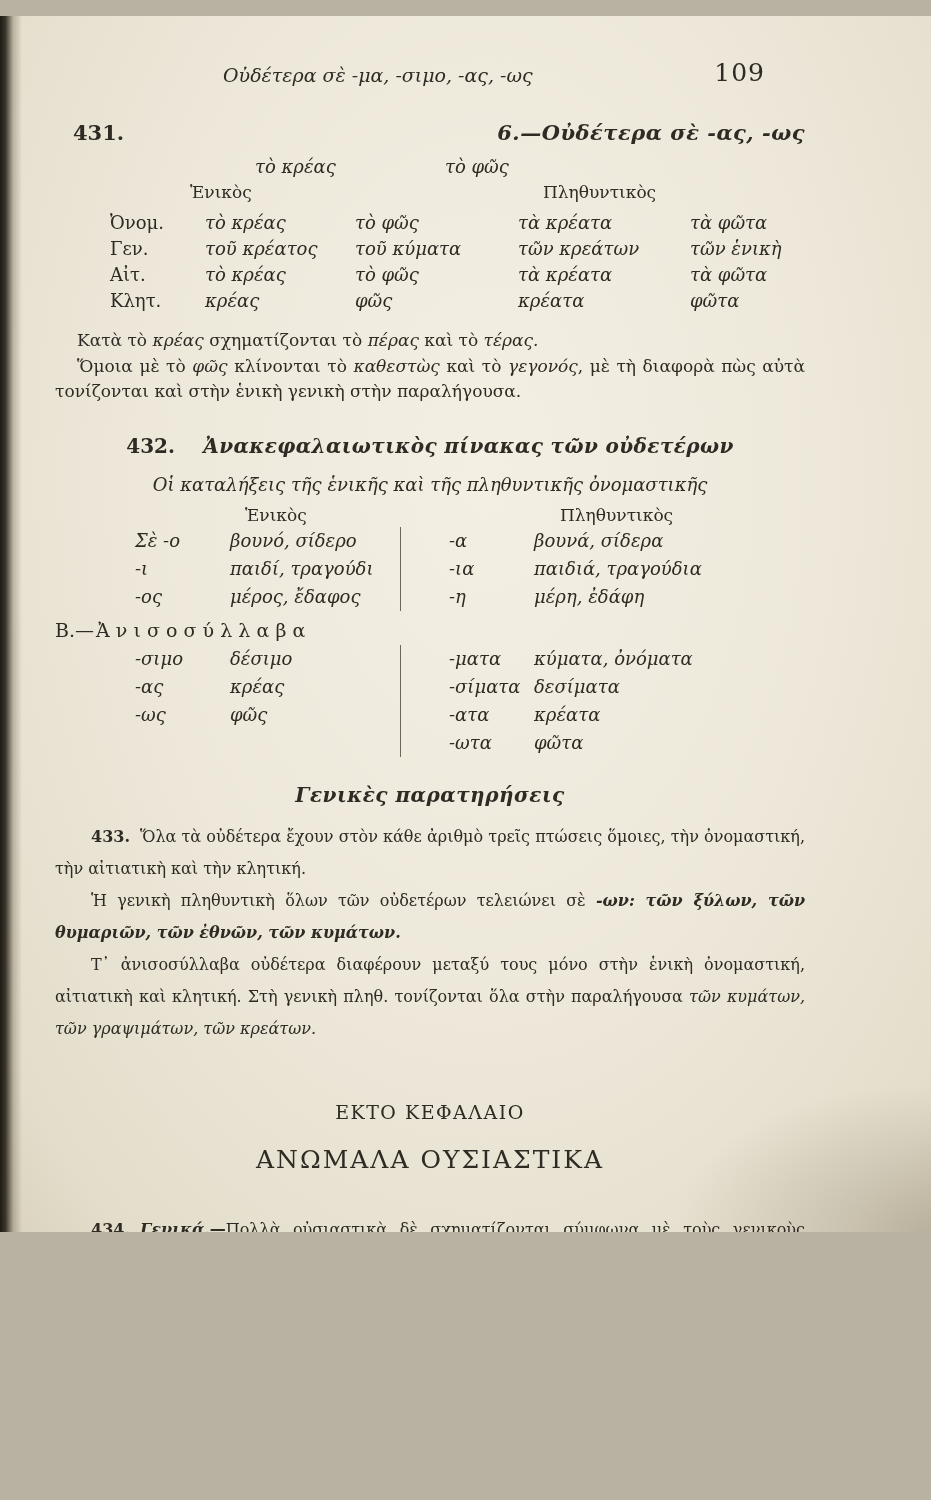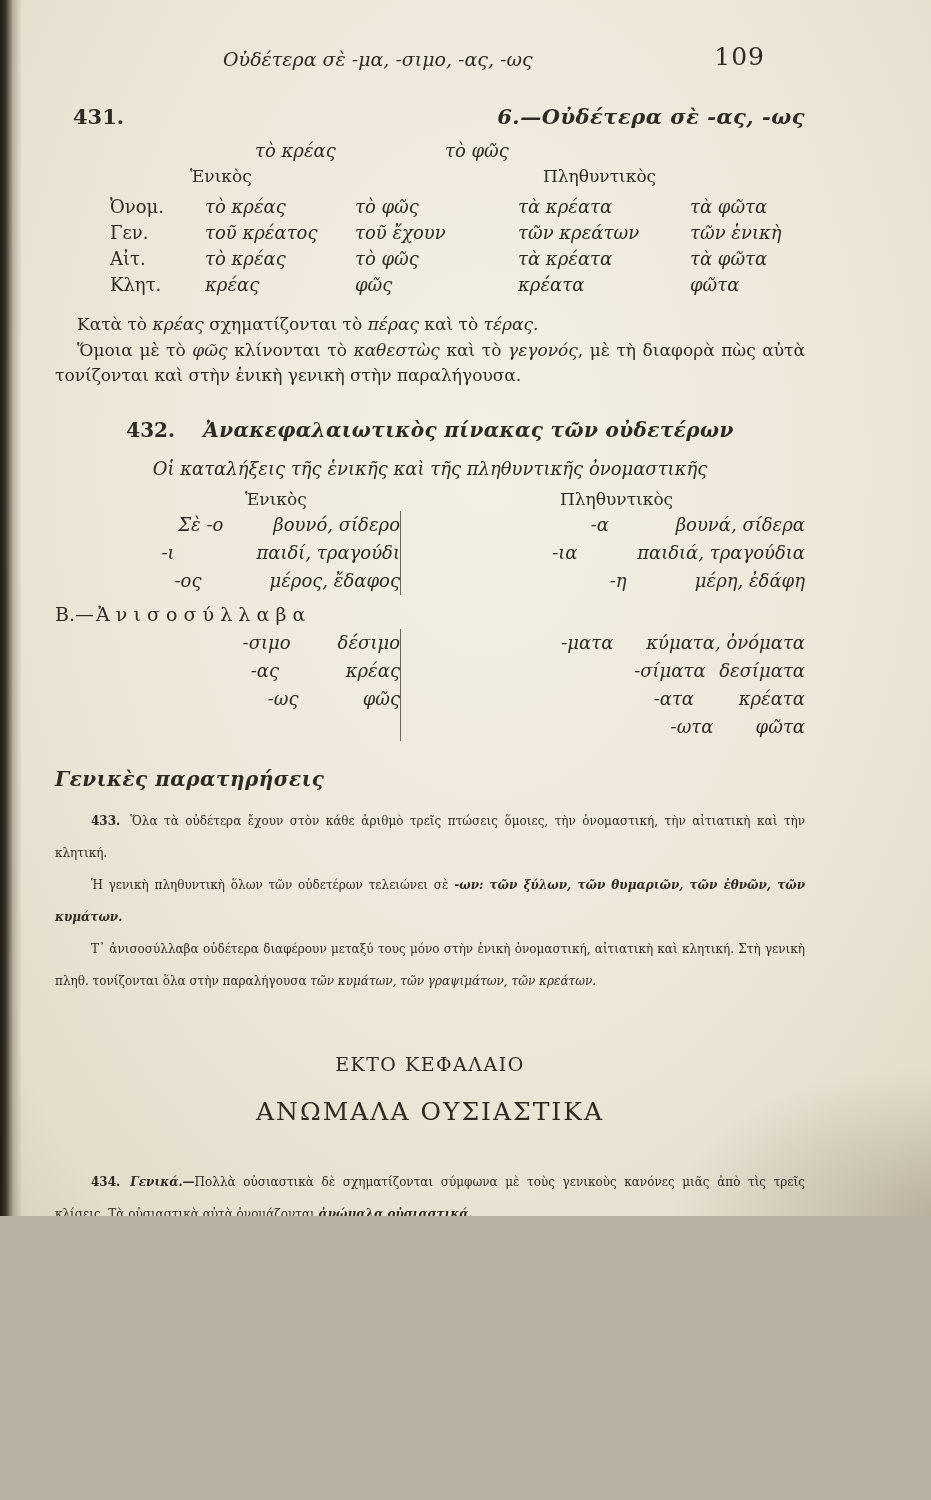--- a/index.html
+++ b/index.html
@@ -1,18 +1,18 @@
 <!DOCTYPE html>
 <html><head>
 <meta charset="utf-8">
 <style>
   * { box-sizing: border-box; margin: 0; padding: 0; }
   body { background: #b8b2a2; font-family: "DejaVu Serif", "Liberation Serif", serif; }
   .page {
-    position: relative; width: 931px; height: 1216px; margin: 0 auto; overflow: hidden;
+    position: relative; width: 931px; height: 1216px; margin: 16px auto; overflow: hidden;
     background: radial-gradient(ellipse at 52% 38%, #f3efe3 0%, #ede8da 50%, #e3ddcb 88%, #d9d2bd 100%);
     color: #2f2a23;
   }
   .binding { position: absolute; left: 0; top: 0; bottom: 0; width: 22px;
     background: linear-gradient(to right, #1d1a14 0%, #3c362c 25%, rgba(100,92,72,.35) 60%, rgba(100,92,72,0) 100%); }
   .corner-shade { position: absolute; right: 0; bottom: 0; width: 260px; height: 150px;
     background: radial-gradient(ellipse at 100% 100%, rgba(92,80,58,.28), rgba(92,80,58,0) 70%); }
   .content { position: absolute; left: 55px; top: 48px; width: 750px; }
   .it { font-style: italic; }
   .bold-it { font-weight: bold; font-style: italic; }
@@ -49,28 +49,28 @@
   .labels432 { margin-top: 10px; height: 22px; font-size: 17px; position: relative; }
   .labels432 .lbl-sing { position: absolute; left: 190px; }
   .labels432 .lbl-plur { position: absolute; left: 505px; }
 
   .group-label { margin-top: 10px; font-size: 19px; height: 26px; }
   .gl-name { letter-spacing: .32em; margin-left: 2px; }
 
   .recap { display: flex; margin-left: 80px; font-size: 18px; font-style: italic; }
   .recap-col-left { width: 265px; }
   .recap-col-right { flex: 1; border-left: 1px solid #6e6758; padding-left: 48px; }
-  .recap-row { display: flex; line-height: 28px; white-space: nowrap; justify-content: flex-end; }
+  .recap-row { display: flex; line-height: 28px; white-space: nowrap; }
   .recap-col-left .ending { width: 95px; flex: none; }
   .recap-col-right .ending { width: 85px; flex: none; }
   .group-b { margin-top: 8px; }
 
-  .notes-heading { margin-top: 26px; font-weight: bold; font-style: italic; font-size: 20px; letter-spacing: .5px; }
-
-  .body-para { font-size: 12px; line-height: 32px; text-align: justify; text-indent: 36px; }
+  .notes-heading { margin-top: 26px; text-align: center; font-weight: bold; font-style: italic; font-size: 20px; letter-spacing: .5px; }
+
+  .body-para { font-size: 16px; line-height: 32px; text-align: justify; text-indent: 36px; }
   .p433-first { margin-top: 14px; }
   .para-number { font-weight: bold; margin-right: 10px; }
 
   .chapter-kicker { margin-top: 56px; text-align: center; font-size: 19px; letter-spacing: 1.5px; }
   .chapter-title { margin-top: 22px; text-align: center; font-size: 25px; letter-spacing: 2px; }
 
   .p434 { margin-top: 40px; }
 
   .artifact { position: absolute; left: 300px; top: 1432px; font-size: 17px; color: rgba(70,60,45,.55); font-style: italic; }
 </style>
@@ -105,21 +105,21 @@
 
     <div class="decl-table">
       <span class="case">Ὀνομ.</span>
       <span class="form">τὸ κρέας</span>
       <span class="form">τὸ φῶς</span>
       <span class="form">τὰ κρέατα</span>
       <span class="form">τὰ φῶτα</span>
 
       <span class="case">Γεν.</span>
       <span class="form">τοῦ κρέατος</span>
-      <span class="form">τοῦ ἔχουν</span>
+      <span class="form">τοῦ κύματα</span>
       <span class="form">τῶν κρεάτων</span>
       <span class="form">τῶν ἑνικὴ</span>
 
       <span class="case">Αἰτ.</span>
       <span class="form">τὸ κρέας</span>
       <span class="form">τὸ φῶς</span>
       <span class="form">τὰ κρέατα</span>
       <span class="form">τὰ φῶτα</span>
 
       <span class="case">Κλητ.</span>

